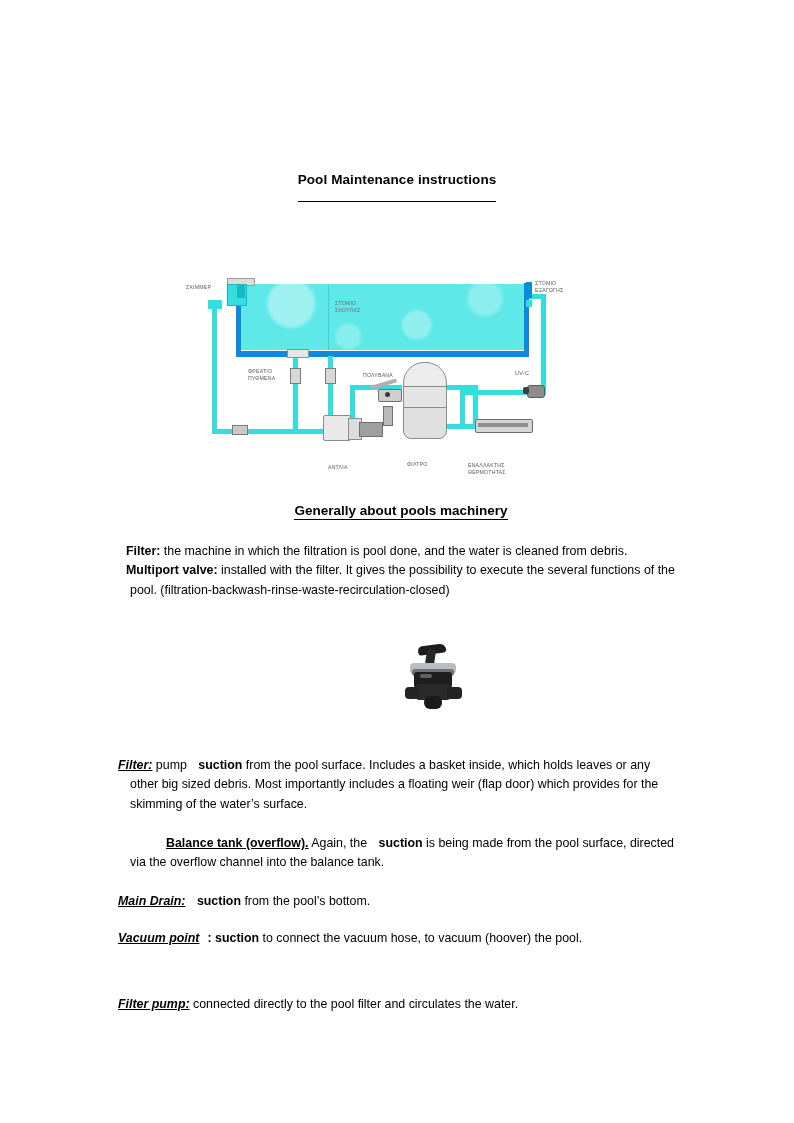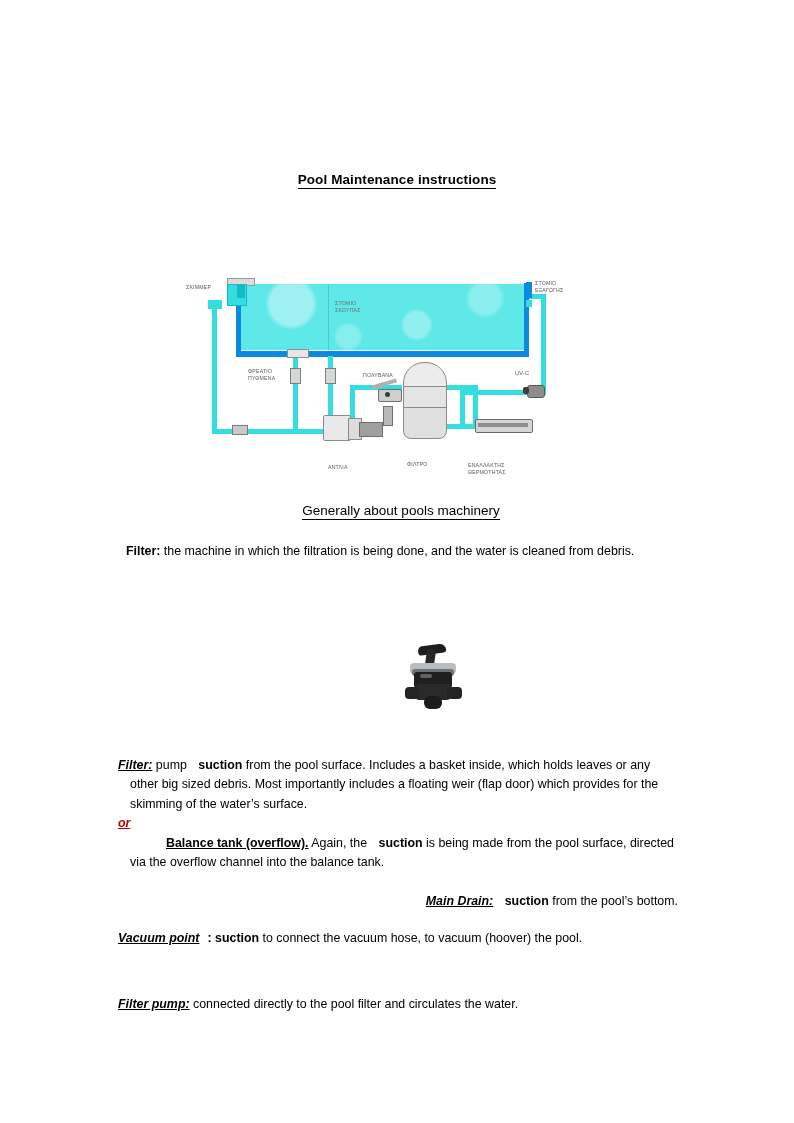--- a/index.html
+++ b/index.html
@@ -28,31 +28,31 @@
     left: 0;
     right: 0;
     top: 172px;
     text-align: center;
     font-size: 13.5px;
     font-weight: bold;
     letter-spacing: .1px;
   }
   .doc-title span {
     border-bottom: 1.6px solid #000;
-    padding-bottom: 1px;
+    padding-bottom: 14px;
   }
 
   .section-title {
     position: absolute;
     left: 8px;
     right: 0;
     top: 503px;
     text-align: center;
     font-size: 13.5px;
-    font-weight: normal;
+    font-weight: bold;
   }
   .section-title span {
     border-bottom: 1.6px solid #000;
     padding-bottom: 1px;
   }
 
   
   .diagram {
     position: absolute;
     left: 185px;
@@ -243,21 +243,21 @@
 
   .b   { font-weight: bold; padding-left: 8px; }
   .biu { font-weight: bold; font-style: italic; text-decoration: underline; }
   .bu  { font-weight: bold; text-decoration: underline; padding-left: 48px; }
   .red { color: #c00000; }
 
   .blk-filter  { position: absolute; left: 118px; top: 542px;  width: 560px; }
   .blk-skimmer { position: absolute; left: 118px; top: 756px;  width: 560px; }
   .blk-or      { position: absolute; left: 118px; top: 814px;  width: 560px; }
   .blk-balance { position: absolute; left: 118px; top: 834px;  width: 560px; }
-  .blk-main    { position: absolute; left: 118px; top: 892px;  width: 560px; text-align: right; }
+  .blk-main    { position: absolute; left: 118px; top: 892px;  width: 560px; }
   .blk-vac     { position: absolute; left: 118px; top: 929px;  width: 560px; }
   .blk-inlet   { position: absolute; left: 118px; top: 962px;  width: 560px; }
   .blk-fpump   { position: absolute; left: 118px; top: 995px;  width: 560px; }
 
   
   .mpv-photo {
     position: absolute;
     left: 400px; top: 643px;
     width: 68px; height: 68px;
   }
@@ -386,21 +386,24 @@
 ΘΕΡΜΟΤΗΤΑΣ</div>
     <div class="dg dg-label lbl-uvc">UV-C</div>
   </div>
 
   <div class="section-title">
     <span>Generally about pools machinery</span>
   </div>
 
   <div class="body-text blk-filter">
     <p class="para hang">
-      <span class="b">Filter:</span><span class="cont"> the machine in which the filtration is being done, and the water is cleaned from debris.</span>
+      <span class="b">Filter:</span><span class="cont"> the machine in which the filtration is pool done, and the water is cleaned from debris.</span>
+    </p>
+    <p class="para hang">
+      <span class="b">Multiport valve:</span><span class="cont"> installed with the filter. It gives the possibility to execute the several functions of the pool. (filtration-backwash-rinse-waste-recirculation-closed)</span>
     </p>
   </div>
 
   <div class="mpv-photo">
     <div class="ph ph-handle"></div>
     <div class="ph ph-lever"></div>
     <div class="ph ph-plate"></div>
     <div class="ph ph-plate2"></div>
     <div class="ph ph-top"></div>
     <div class="ph ph-body"></div>
@@ -409,25 +412,20 @@
     <div class="ph ph-portB"></div>
     <div class="ph ph-gloss"></div>
   </div>
 
   <div class="body-text blk-skimmer">
     <p class="para hang">
       <span class="biu">Filter:</span><span class="cont"> pump </span><span class="b">suction</span><span class="cont"> from the pool surface. Includes a basket inside, which holds leaves or any other big sized debris. Most importantly includes a floating weir (flap door) which provides for the skimming of the water’s surface.</span>
     </p>
   </div>
 
-  <div class="body-text blk-or">
-    <p class="para">
-      <span class="biu red">or</span>
-    </p>
-  </div>
 
   <div class="body-text blk-balance">
     <p class="para hang">
       <span class="bu">Balance tank (overflow).</span><span class="cont"> Again, the </span><span class="b">suction</span><span class="cont"> is being made from the pool surface, directed via the overflow channel into the balance tank.</span>
     </p>
   </div>
 
   <div class="body-text blk-main">
     <p class="para">
       <span class="biu">Main Drain:</span><span class="b"> suction</span><span class="cont"> from the pool’s bottom.</span>

